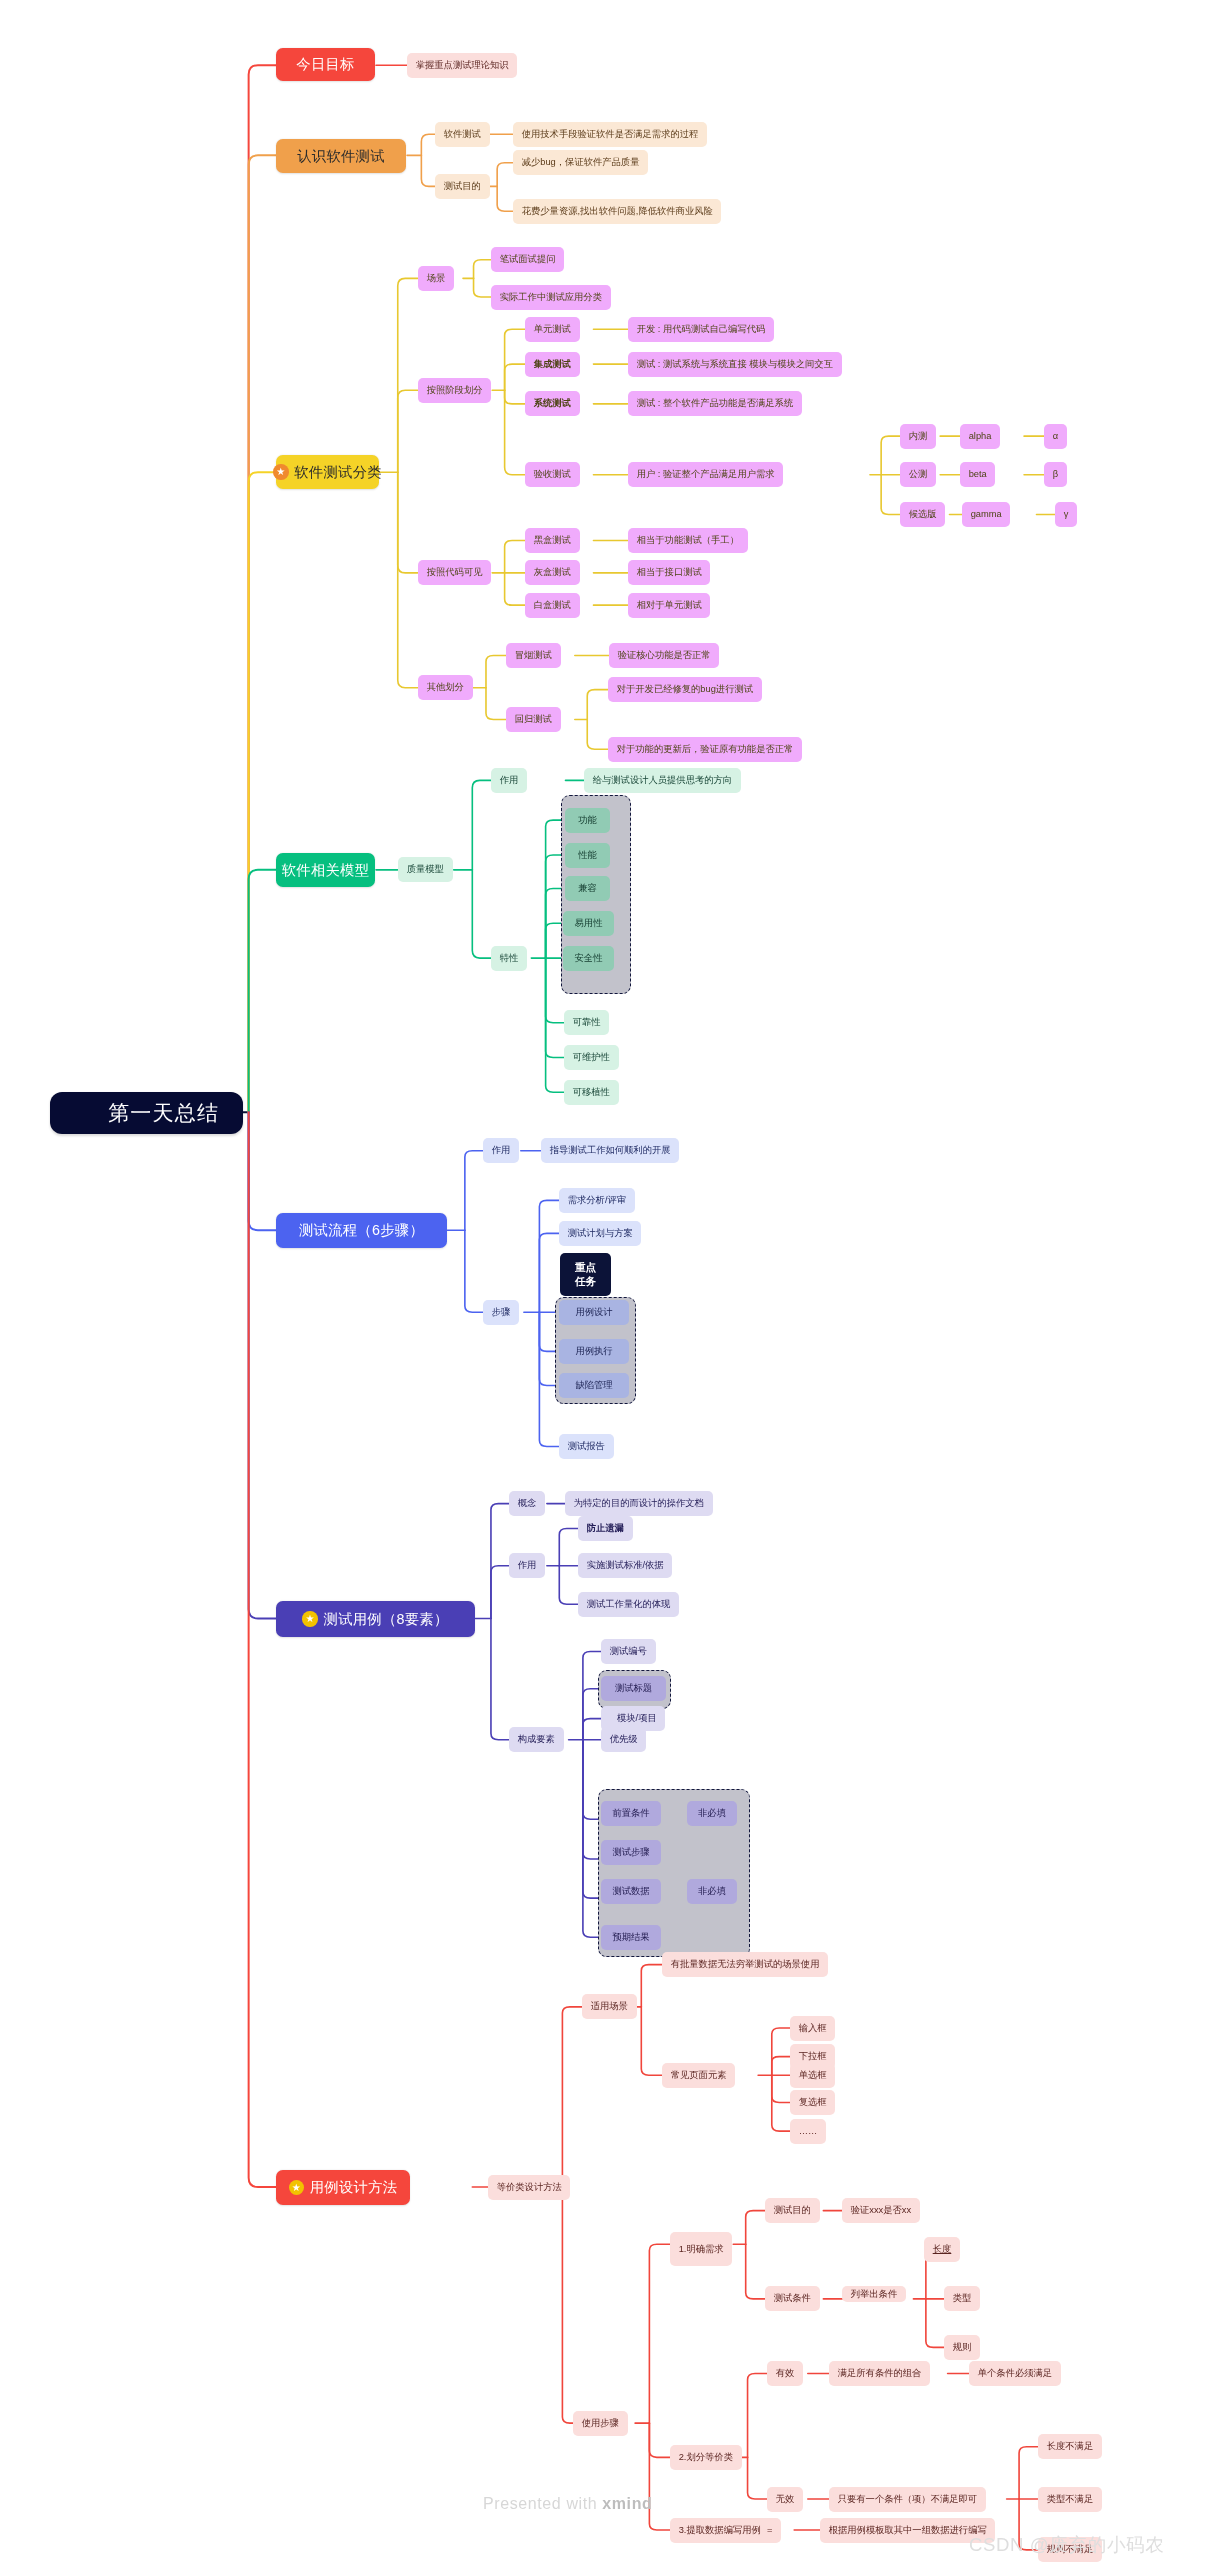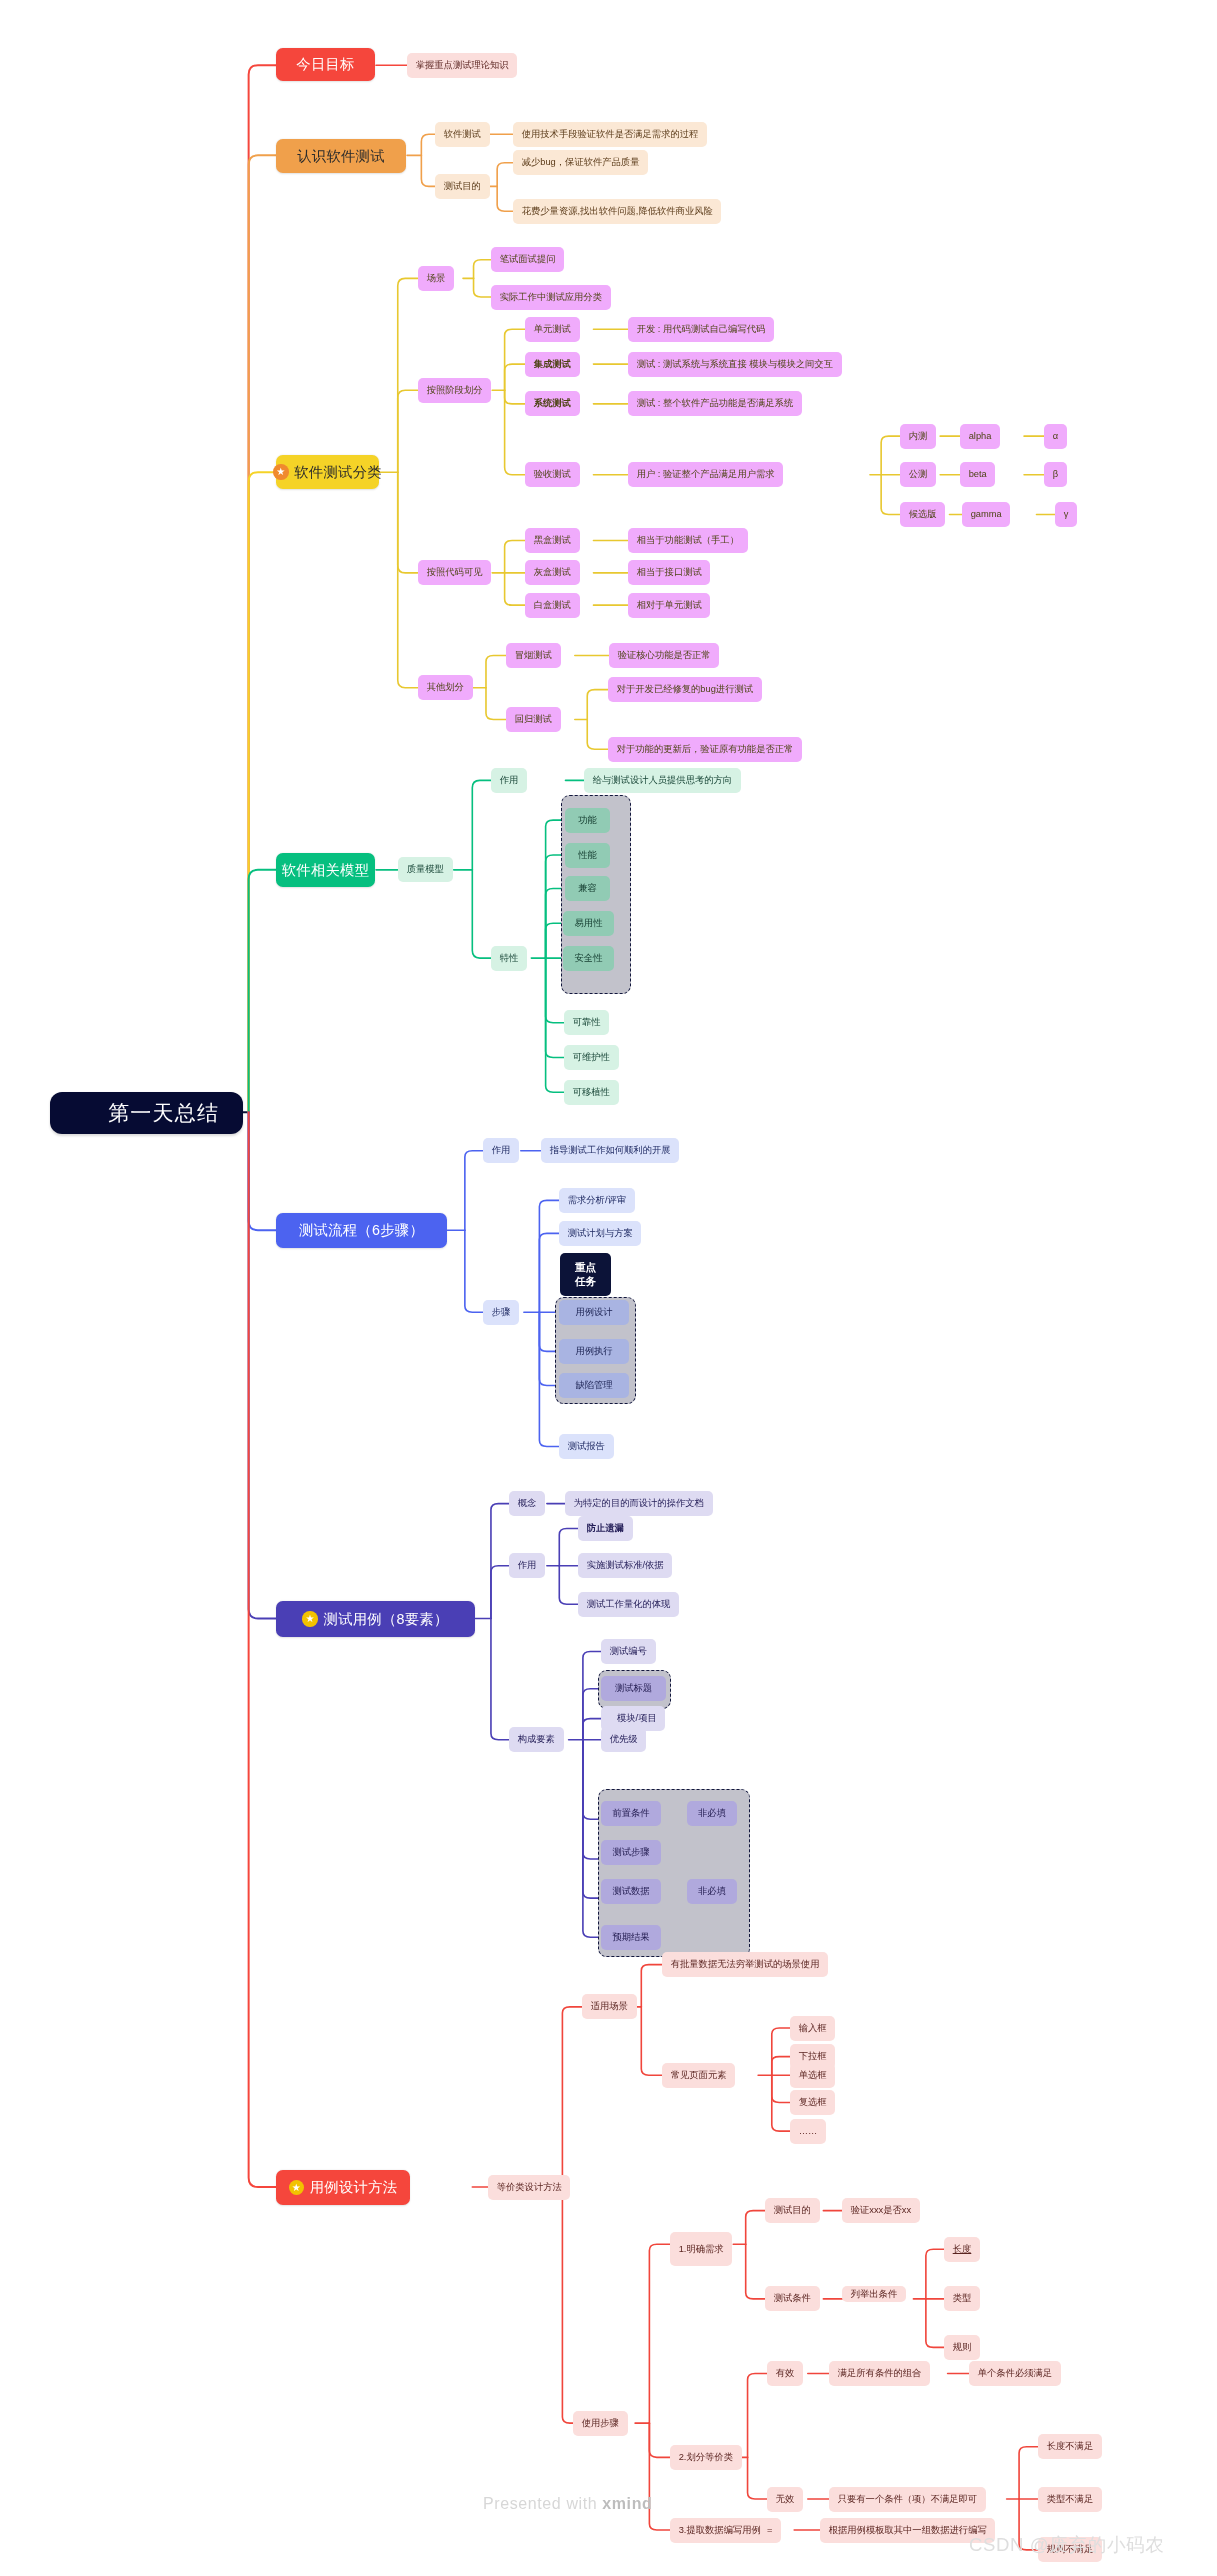--- a/index.html
+++ b/index.html
@@ -630,21 +630,21 @@
   </div>
   <div class="node n c-pink" style="left:842px; top:2198px; height:25px;">
     <span>验证xxx是否xx</span>
   </div>
   <div class="node n c-pink" style="left:765px; top:2286px; height:25px;">
     <span>测试条件</span>
   </div>
   <div class="node n c-pink" style="left:842px; top:2286px; height:16px;">
     <span>列举出条件</span>
   </div>
-  <div class="node n c-pink" style="left:944px; top:2237px; height:25px;text-decoration:underline;">
+  <div class="node n c-pink" style="left:924px; top:2237px; height:25px;text-decoration:underline;">
     <span>长度</span>
   </div>
   <div class="node n c-pink" style="left:944px; top:2286px; height:25px;">
     <span>类型</span>
   </div>
   <div class="node n c-pink" style="left:944px; top:2335px; height:25px;">
     <span>规则</span>
   </div>
 
   <div class="node n c-pink" style="left:670px; top:2445px; height:25px;">

